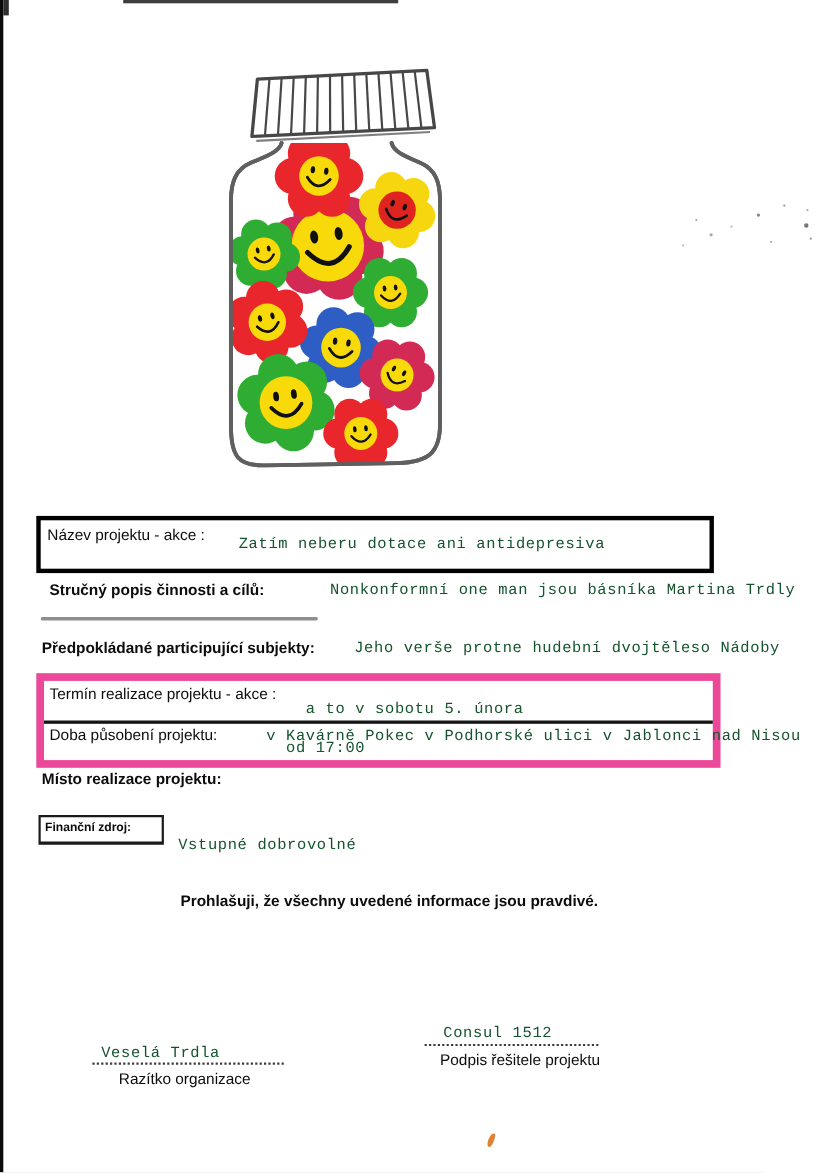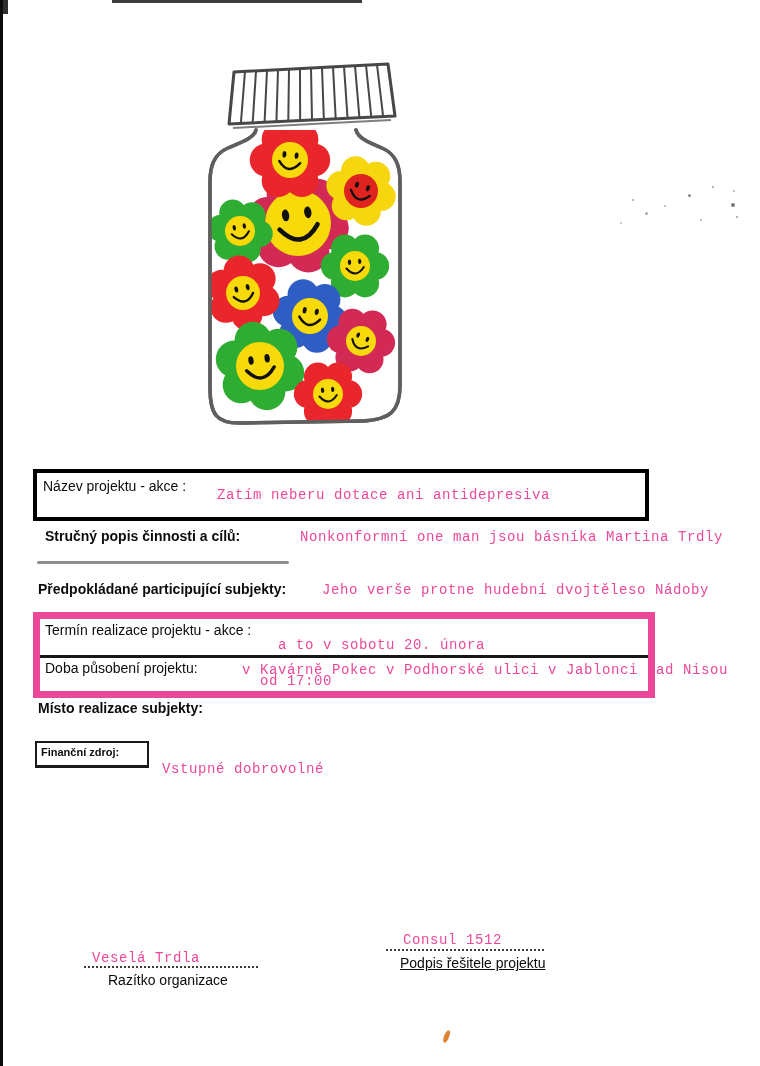--- a/index.html
+++ b/index.html
@@ -6,21 +6,21 @@
   .page {
     position:relative; width:760px; height:1066px; margin:0 auto;
     background:#ffffff; overflow:hidden;
     font-family:"Liberation Sans", sans-serif; color:#0c0c0c;
   }
   .abs { position:absolute; }
   .lbl  { font-size:14px; white-space:nowrap; }
   .b    { font-weight:bold; }
   .typed{
     font-family:"Liberation Mono", monospace; font-size:14px;
-    color:#ec4899; letter-spacing:0.6px; white-space:nowrap;
+    color:#14532d; letter-spacing:0.6px; white-space:nowrap;
   }
   
   .box1 { left:33px; top:469px; width:608px; height:44px; border:4px solid #000000; }
   .box1 .lbl { position:absolute; left:6px; top:5px; }
   .box1 .typed { position:absolute; left:180px; top:14px; }
 
   .ul2  { left:37px; top:561px; width:252px; height:3px; background:#8f8f8f; border-radius:2px; }
 
   .box4 { left:33px; top:612px; width:608px; height:72px; border:7px solid #ec4899; }
   .box4 .divider { position:absolute; left:0; right:0; top:36px; height:2.5px; background:#161616; }
@@ -240,42 +240,43 @@
 
   <span class="abs lbl b" style="left:45px; top:528px;">Stručný popis činnosti a cílů:</span>
   <span class="abs typed" style="left:300px; top:529px;">Nonkonformní one man jsou básníka Martina Trdly</span>
   <div class="abs ul2"></div>
 
   <span class="abs lbl b" style="left:38px; top:581px;">Předpokládané participující subjekty:</span>
   <span class="abs typed" style="left:322px; top:582px;">Jeho verše protne hudební dvojtěleso Nádoby</span>
 
   <div class="abs box4">
     <span class="lbl l1">Termín realizace projektu - akce :</span>
-    <span class="typed v1">a to v sobotu 20. února</span>
+    <span class="typed v1">a to v sobotu 5. února</span>
     <div class="divider"></div>
     <span class="lbl l2">Doba působení projektu:</span>
     <span class="typed v2">od 17:00</span>
   </div>
 
-  <span class="abs lbl b" style="left:38px; top:700px;">Místo realizace subjekty:</span>
+  <span class="abs lbl b" style="left:38px; top:700px;">Místo realizace projektu:</span>
   <span class="abs typed" style="left:242px; top:662px;">v Kavárně Pokec v Podhorské ulici v Jablonci nad Nisou</span>
 
   <div class="abs box6">
     <span class="lbl b">Finanční zdroj:</span>
   </div>
   <span class="abs typed" style="left:162px; top:744px;margin-top:17px;">Vstupné dobrovolné</span>
 
+  <span class="abs lbl b" style="left:164px; top:811px;">Prohlašuji, že všechny uvedené informace jsou pravdivé.</span>
 
   <span class="abs typed" style="left:92px; top:950px;">Veselá Trdla</span>
   <div class="abs dotline" style="left:84px; top:948px; width:174px; height:18px;"></div>
   <span class="abs lbl" style="left:108px; top:972px;">Razítko organizace</span>
 
   <span class="abs typed" style="left:403px; top:932px;">Consul 1512</span>
   <div class="abs dotline" style="left:386px; top:931px; width:158px; height:18px;"></div>
-  <span class="abs lbl" style="left:400px; top:955px;text-decoration:underline;">Podpis řešitele projektu</span>
+  <span class="abs lbl" style="left:400px; top:955px;">Podpis řešitele projektu</span>
 
   <div id="specks-layer">
       <div class="speck" style="left: 632px; top: 199px; width: 2px; height: 2px; opacity: 0.55;"></div>
       <div class="speck" style="left: 645px; top: 212px; width: 3px; height: 3px; opacity: 0.5;"></div>
       <div class="speck" style="left: 664px; top: 205px; width: 2px; height: 2px; opacity: 0.45;"></div>
       <div class="speck" style="left: 688px; top: 194px; width: 3px; height: 3px; opacity: 0.7;"></div>
       <div class="speck" style="left: 700px; top: 219px; width: 2px; height: 2px; opacity: 0.5;"></div>
       <div class="speck" style="left: 712px; top: 186px; width: 2px; height: 2px; opacity: 0.6;"></div>
       <div class="speck" style="left: 731px; top: 203px; width: 4px; height: 4px; opacity: 0.8;"></div>
       <div class="speck" style="left: 736px; top: 216px; width: 2px; height: 2px; opacity: 0.6;"></div>

